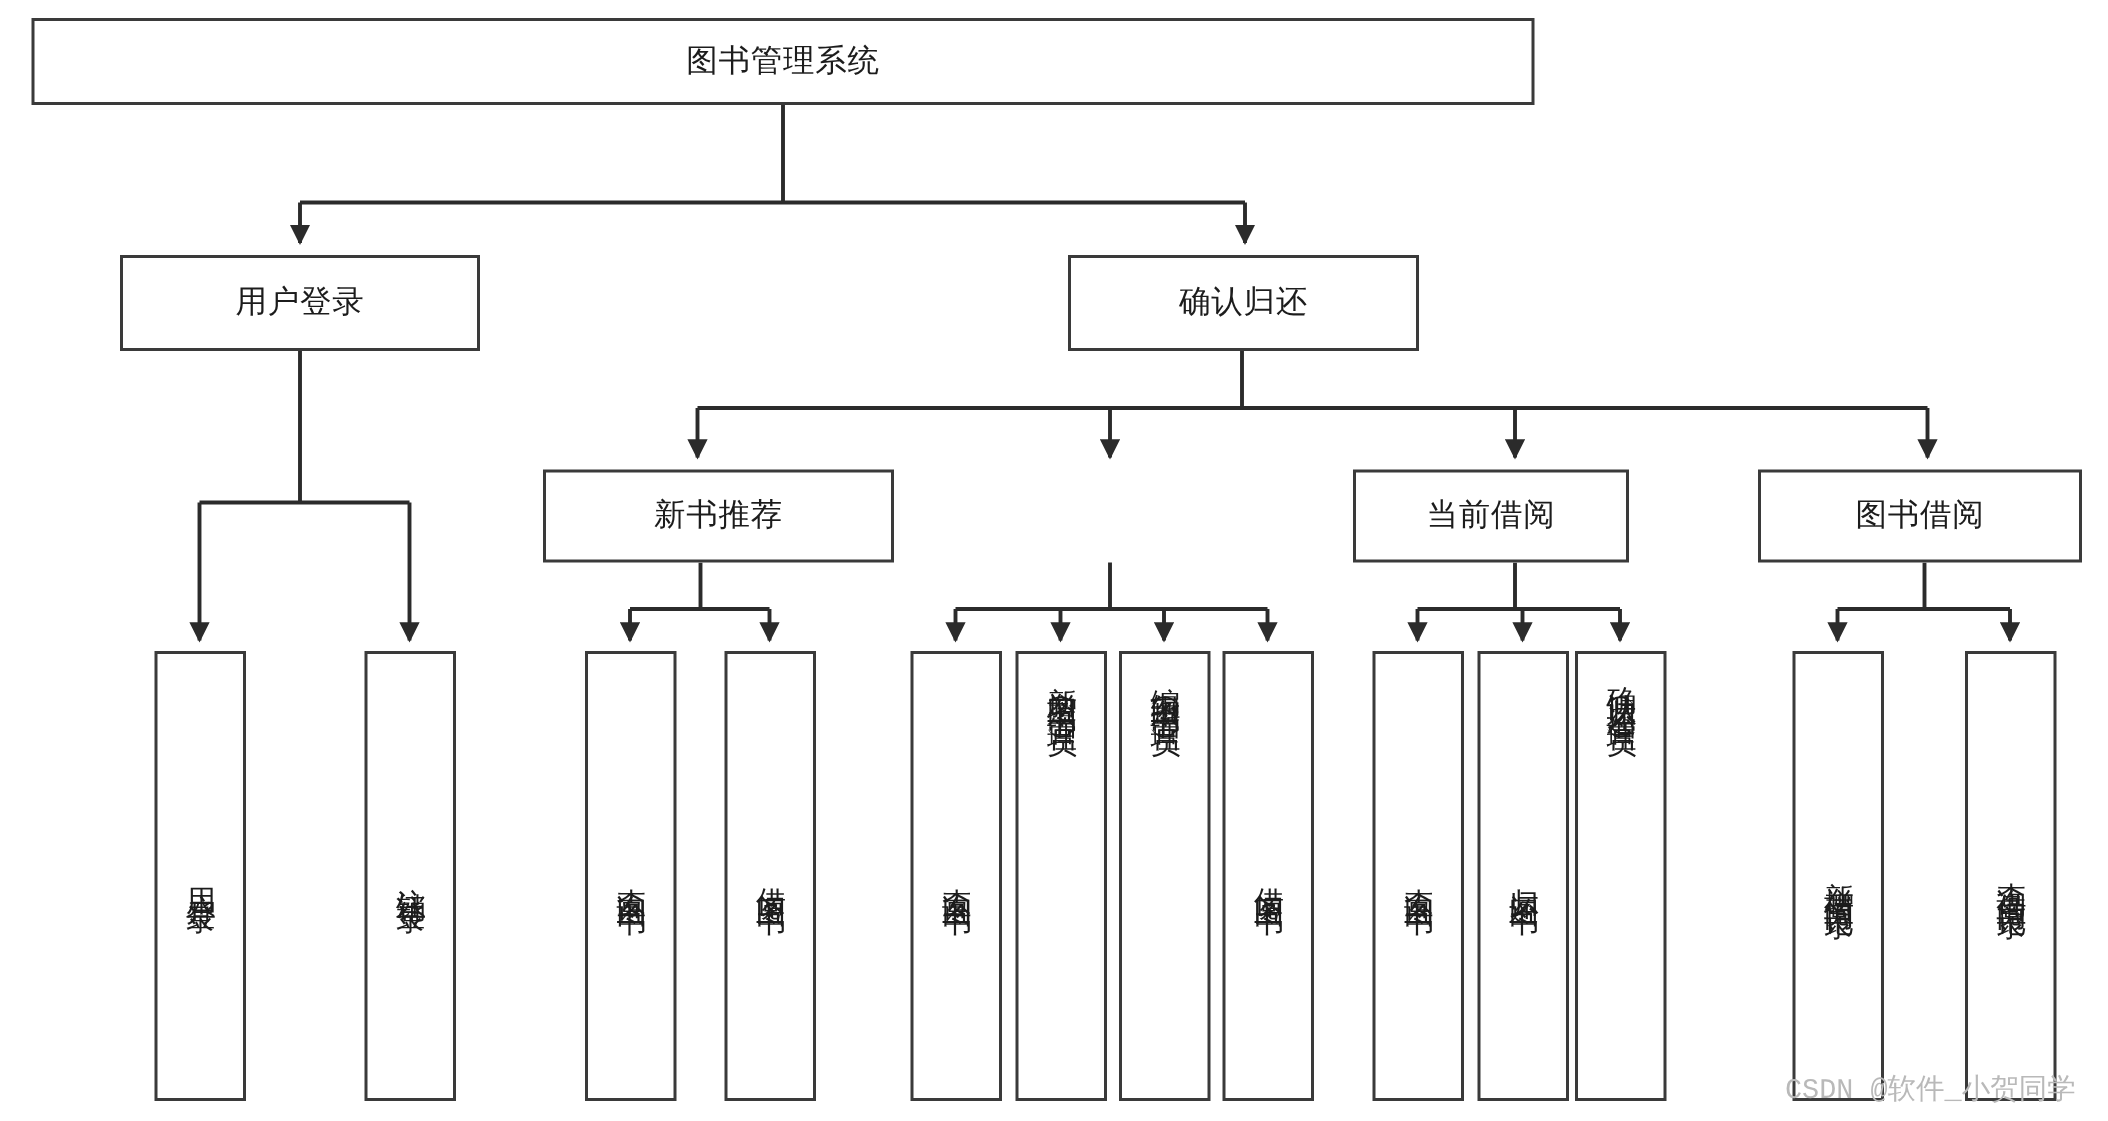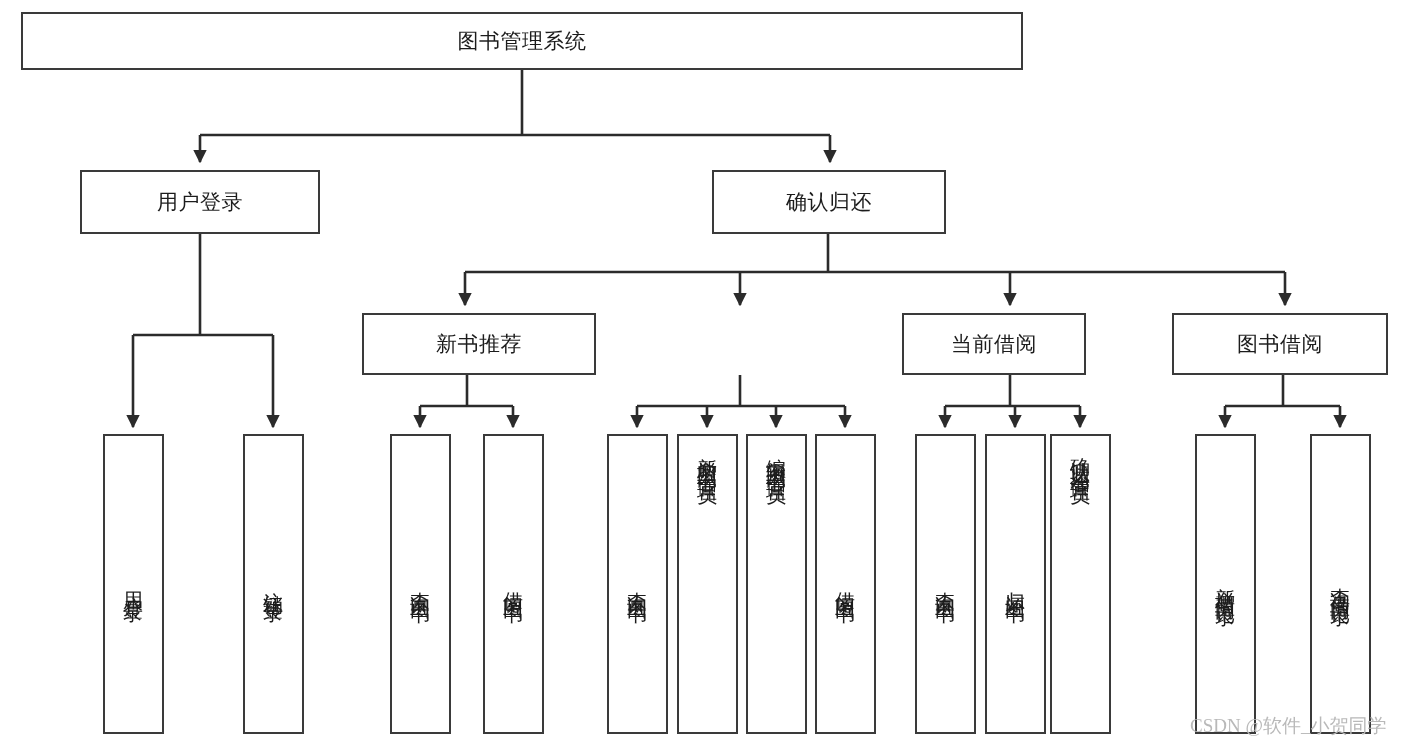--- a/index.html
+++ b/index.html
@@ -60,21 +60,21 @@
     padding-top: 0;
   }
   .watermark {
     position: absolute;
     left: 1190px;
     top: 713px;
     font-size: 19px;
     color: #b9b9b9;
     white-space: nowrap;
     z-index: 5;
-    font-family: Liberation Serif, serif;
+    font-family: Liberation Mono, monospace;
   }
 </style>
 </head>
 <body>
 
 <div id="canvas">
 
   <svg id="edges" viewBox="0 0 1405 747" xmlns="http://www.w3.org/2000/svg">
     <defs>
       <marker id="arrow" viewBox="0 0 10 10" refX="9" refY="5" markerWidth="5.2" markerHeight="5.2" orient="auto-start-reverse">

